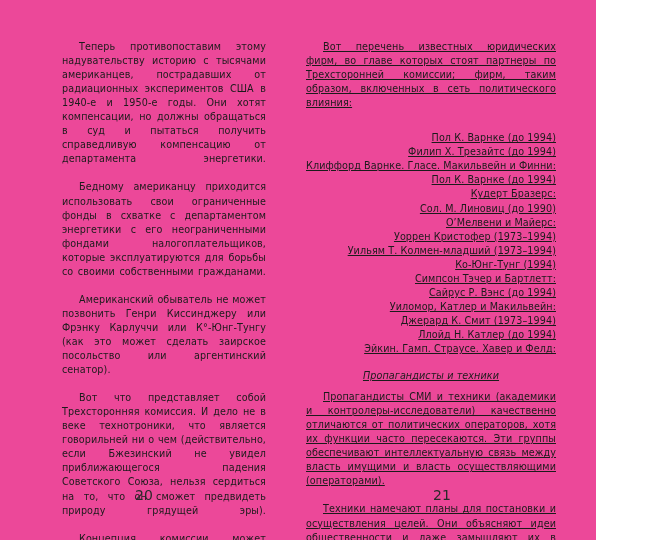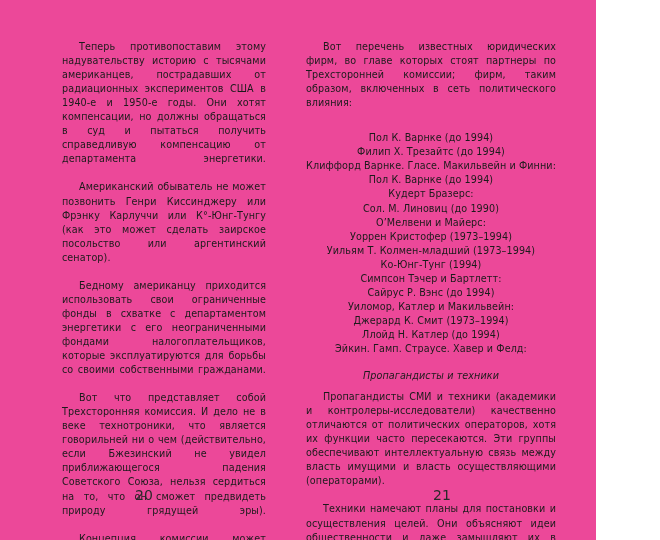--- a/index.html
+++ b/index.html
@@ -25,21 +25,21 @@
     box-sizing: border-box;
   }
 
   .page {
     position: relative;
     box-sizing: border-box;
     height: 540px;
   }
 
   .page-left  { width: 330px; padding: 40px 22px 0 62px; }
-  .page-right { width: 330px; padding: 40px 40px 0 18px; }
+  .page-right { width: 330px; padding: 40px 40px 0 18px; text-decoration: underline; }
 
   .col-body {
     font-size: 9.6px;
     line-height: 14.05px;
     text-align: justify;
     text-justify: inter-word;
     -webkit-hyphens: none;
     hyphens: none;
     letter-spacing: 0.01em;
   }
@@ -71,21 +71,21 @@
   .list {
     margin: 0;
     padding: 0;
     list-style: none;
   }
   .list li {
     margin: 0;
     padding: 0;
     font-size: 9.6px;
     line-height: 14.05px;
-    text-align: center;
+    text-align: right;
     white-space: nowrap;
   }
 
   .folio {
     position: absolute;
     bottom: 37px;
     left: 0;
     width: 100%;
     text-align: center;
     font-size: 14px;
@@ -95,22 +95,22 @@
   .page-right .folio { padding-right: 22px; }
 </style>
 </head>
 <body>
 
 <div class="spread">
 
   <div class="page page-left">
     <div class="col-body">
       <p class="para">Теперь противопоставим этому надувательству исто­рию с тысячами американцев, пострадавших от радиаци­онных экспериментов США в 1940-е и 1950-е годы. Они хо­тят компенсации, но должны обращаться в суд и пытать­ся получить справедливую компенсацию от департамента энергетики.</p>
+      <p class="para">Бедному американцу приходится использовать свои ограниченные фонды в схватке с департаментом энергети­ки с его неограниченными фондами налогоплательщиков, которые эксплуатируются для борьбы со своими собствен­ными гражданами.</p>
       <p class="para">Американский обыватель не может позвонить Генри Киссинджеру или Фрэнку Карлуччи или К°-Юнг-Тунгу (как это может сделать заирское посольство или аргентинский сенатор).</p>
-      <p class="para">Бедному американцу приходится использовать свои ограниченные фонды в схватке с департаментом энергети­ки с его неограниченными фондами налогоплательщиков, которые эксплуатируются для борьбы со своими собствен­ными гражданами.</p>
       <p class="para">Вот что представляет собой Трехсторонняя комиссия. И дело не в веке технотроники, что является говориль­ней ни о чем (действительно, если Бжезинский не увидел приближающегося падения Советского Союза, нельзя сер­диться на то, что он сможет предвидеть природу грядущей эры).</p>
       <p class="para">Концепция комиссии может маскироваться красивы­ми выражениями, но она сводится к осуществлению поли­тической власти в интересах Трехсторонников и их парт­неров.</p>
 
     </div>
     <div class="folio">20</div>
   </div>
 
   <div class="page page-right">
     <div class="col-body">
 

